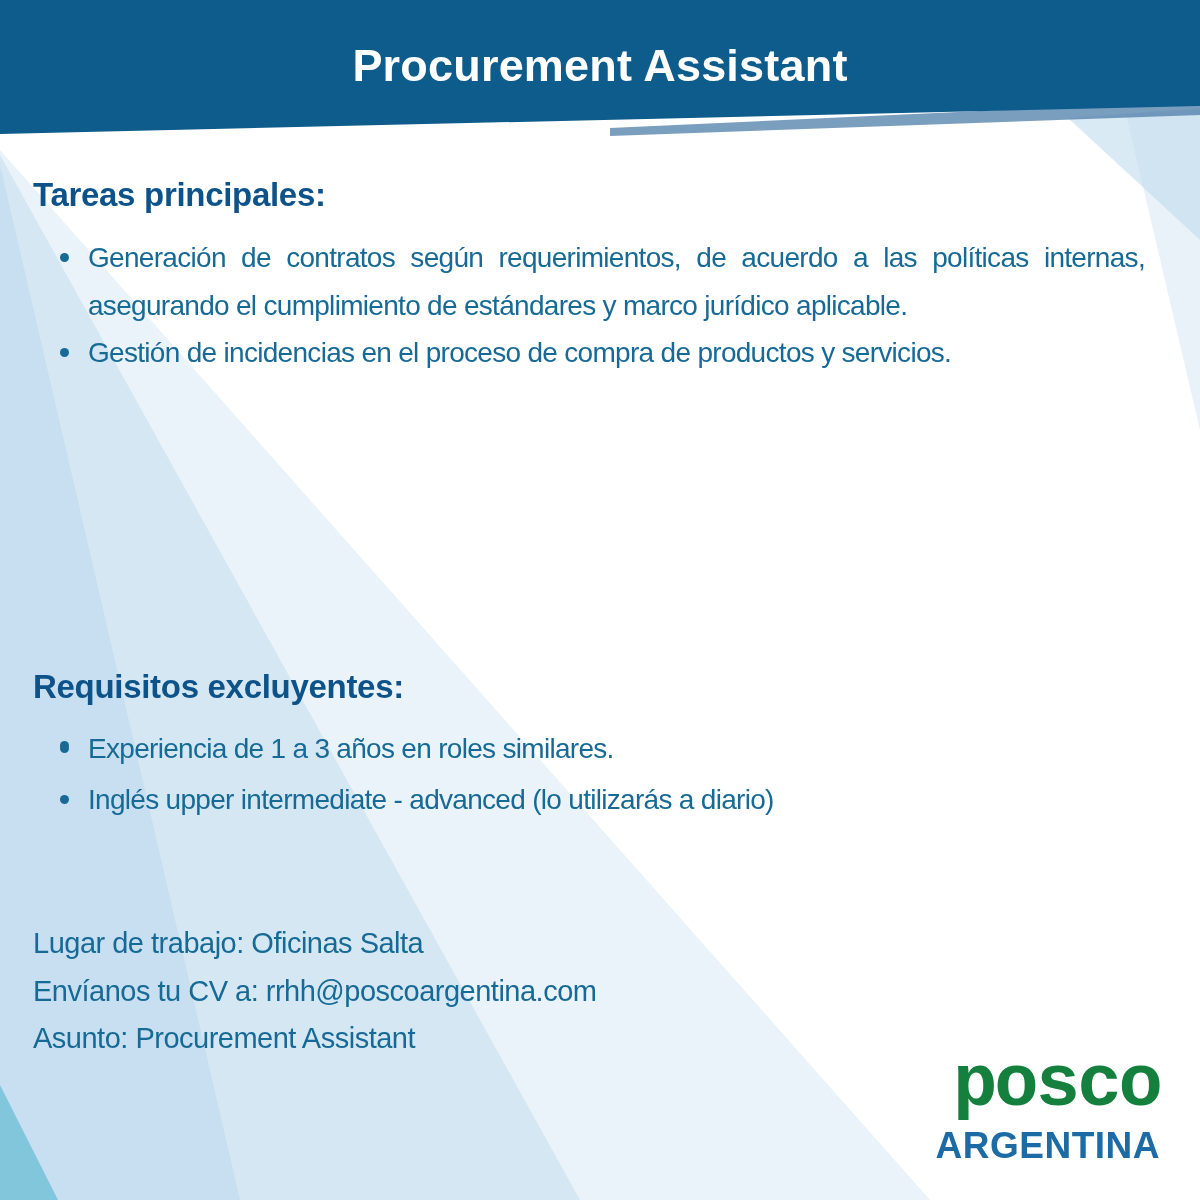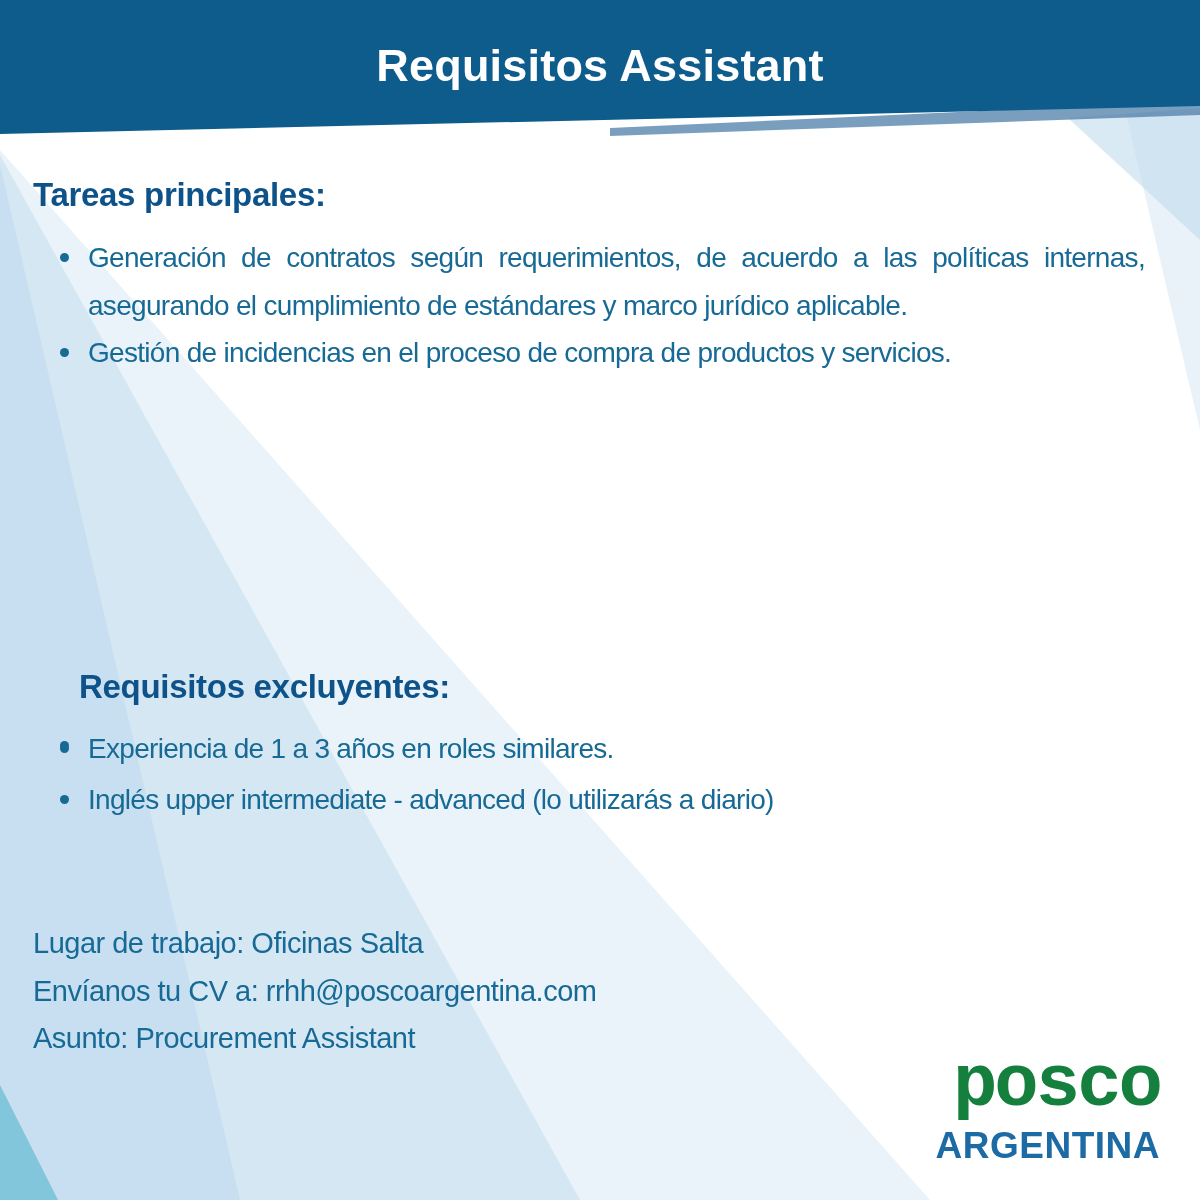--- a/index.html
+++ b/index.html
@@ -8,21 +8,21 @@
 
   
   .bg{position:absolute;inset:0;width:1200px;height:1200px;z-index:0;}
 
   
   .band-title{position:absolute;left:0;top:40px;width:1200px;text-align:center;
       color:#ffffff;font-size:45px;font-weight:bold;letter-spacing:0.2px;z-index:2;}
   .sec-heading{position:absolute;left:33px;right:55px;z-index:2;
       color:#0d538a;font-size:33px;font-weight:bold;letter-spacing:-0.3px;}
   .h1a{top:176px;}
-  .h2a{top:668px;margin-left:46px;}
+  .h2a{top:668px;}
 
   ul.blist{list-style:none;margin:0;padding:0;position:absolute;left:33px;right:55px;z-index:2;}
   .ul1{top:234px;}
   .ul2{top:722px;}
   ul.blist li{position:relative;padding-left:55px;text-align:justify;
       font-size:28px;line-height:47.5px;letter-spacing:-0.7px;color:#176a95;}
   .ul2 li{margin-bottom:3px;}
   .dot{position:absolute;left:27px;top:19px;width:9px;height:9px;border-radius:50%;
       background:#176a95;}
 
@@ -47,21 +47,21 @@
 
   <polygon points="0,1085 58,1200 0,1200" fill="#7dc4d8" opacity="0.95"></polygon>
 
   <polygon points="1068,118 1200,108 1200,240" fill="#bcd9ec" opacity="0.55"></polygon>
   <polygon points="1126,114 1200,110 1200,430" fill="#bcd9ec" opacity="0.35"></polygon>
 
   <polygon points="610,128 1200,101 1200,115 610,136" fill="#4d7ea8" opacity="0.75"></polygon>
   <polygon points="0,0 1200,0 1200,106 0,134" fill="#0d5c8c"></polygon>
 </svg>
 
-<div class="band-title">Requisitos Assistant</div>
+<div class="band-title">Procurement Assistant</div>
 
 <div class="sec-heading h1a">Tareas principales:</div>
 <ul class="blist ul1">
   <li>
     <span class="dot"></span>
     <span>Generación de contratos según requerimientos, de acuerdo a las políticas internas, asegurando el cumplimiento de estándares y marco jurídico aplicable.</span>
   </li>
   <li>
     <span class="dot"></span>
     <span>Gestión de incidencias en el proceso de compra de productos y servicios.</span>

